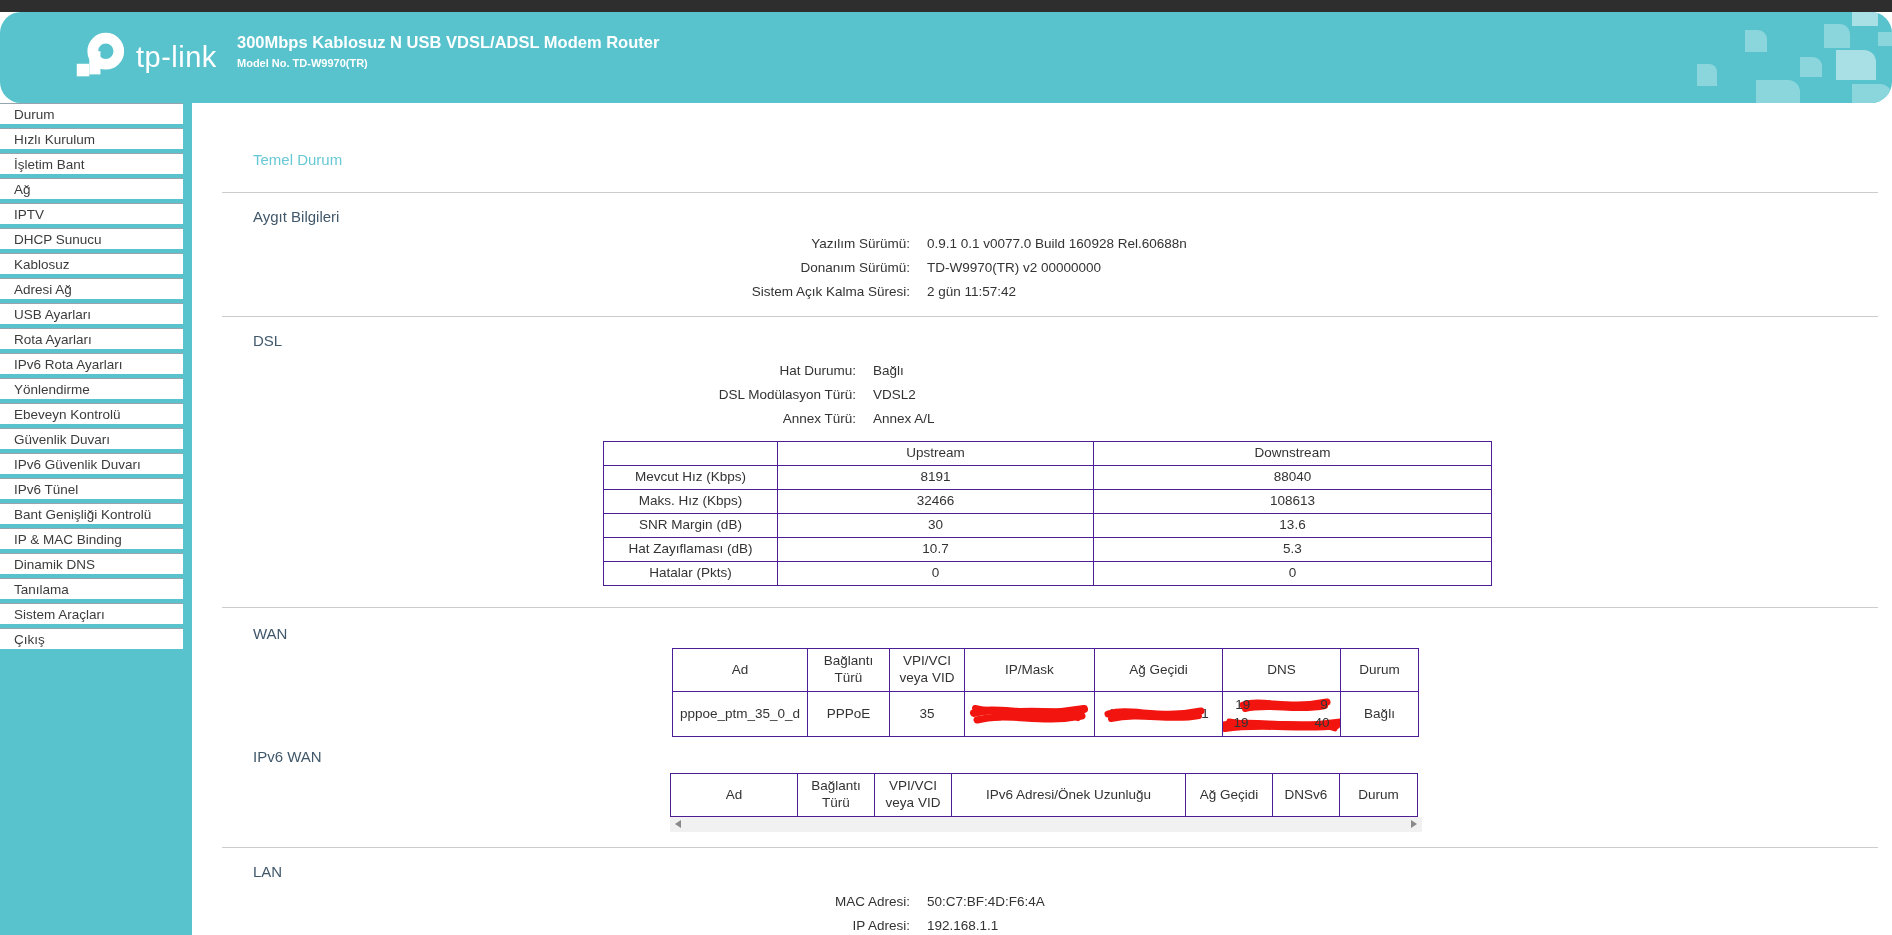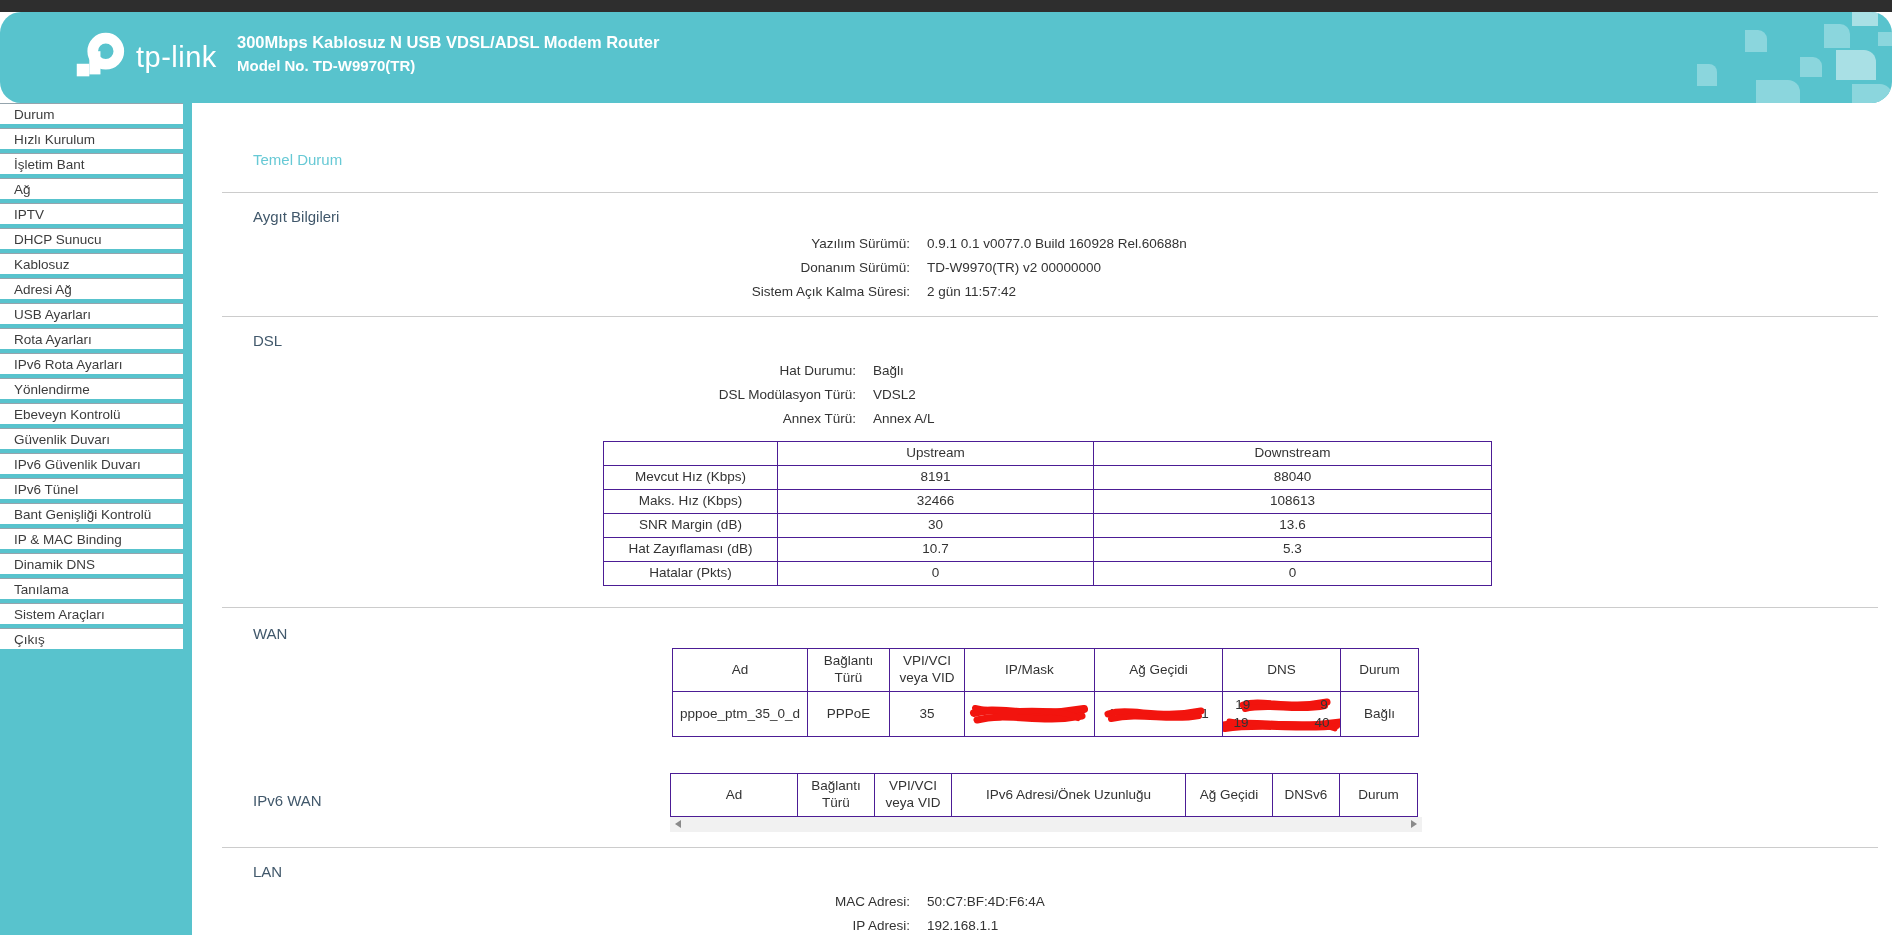--- a/index.html
+++ b/index.html
@@ -6,21 +6,21 @@
   body { margin: 0; font-family: "Liberation Sans", sans-serif; background: #fff; }
   .screen { position: relative; width: 1892px; height: 935px; overflow: hidden; background: #fff; }
 
   
   .topbar { height: 12px; background: #2e2e2e; }
   .header { position: relative; height: 91px; background: #58c3cd; overflow: hidden; border-radius: 21px; }
   .logo { position: absolute; left: 70px; top: 16px; display: flex; align-items: center; }
   .logo-text { color: #fff; font-size: 29px; letter-spacing: 0.5px; margin-left: 8px; font-weight: 400; }
   .header-titles { position: absolute; left: 237px; top: 21px; color: #fff; }
   .header-title { font-size: 16.5px; font-weight: bold; }
-  .header-model { font-size: 15px; font-weight: bold; margin-top: 5px; }
+  .header-model { font-size: 11px; font-weight: bold; margin-top: 5px; }
   .mosaic-sq { position: absolute; }
 
   
   .sidebar { position: absolute; left: 0; top: 103px; width: 192px; bottom: 0; background: #58c3cd; padding-top: 0; }
   .menu-item { width: 183px; height: 21px; line-height: 21px; background: #fff; border-top: 1px solid #95a4ad; margin-bottom: 4px; padding-left: 14px; font-size: 13.5px; color: #3c3c3c; cursor: pointer; white-space: nowrap; }
 
   
   .content { position: absolute; left: 192px; top: 103px; right: 0; bottom: 0; background: #fff; font-size: 13.5px; color: #333; }
   .status-link { position: absolute; left: 61px; top: 48px; font-size: 15px; color: #67c9d5; cursor: pointer; }
   .sep { position: absolute; left: 30px; right: 14px; height: 1px; background: #cccccc; }
@@ -251,21 +251,21 @@
               <path d="M6 14 C 44 8, 84 16, 118 11" stroke="#f2140e" stroke-width="6" fill="none" stroke-linecap="round"></path>
               <path d="M10 6 C 40 12, 86 4, 116 14" stroke="#f2140e" stroke-width="5" fill="none" stroke-linecap="round"></path>
             </svg>
           </div>
         </td>
         <td>Bağlı</td>
       </tr>
     </tbody>
       </table>
 
-    <div class="sec-title" style="top:645px;margin-top:44px;">IPv6 WAN</div>
+    <div class="sec-title" style="top:645px;">IPv6 WAN</div>
     <table class="ipv6-table">
       <colgroup>
           <col style="width:127px">
           <col style="width:77px">
           <col style="width:77px">
           <col style="width:234px">
           <col style="width:87px">
           <col style="width:67px">
           <col style="width:78px">
         </colgroup>

